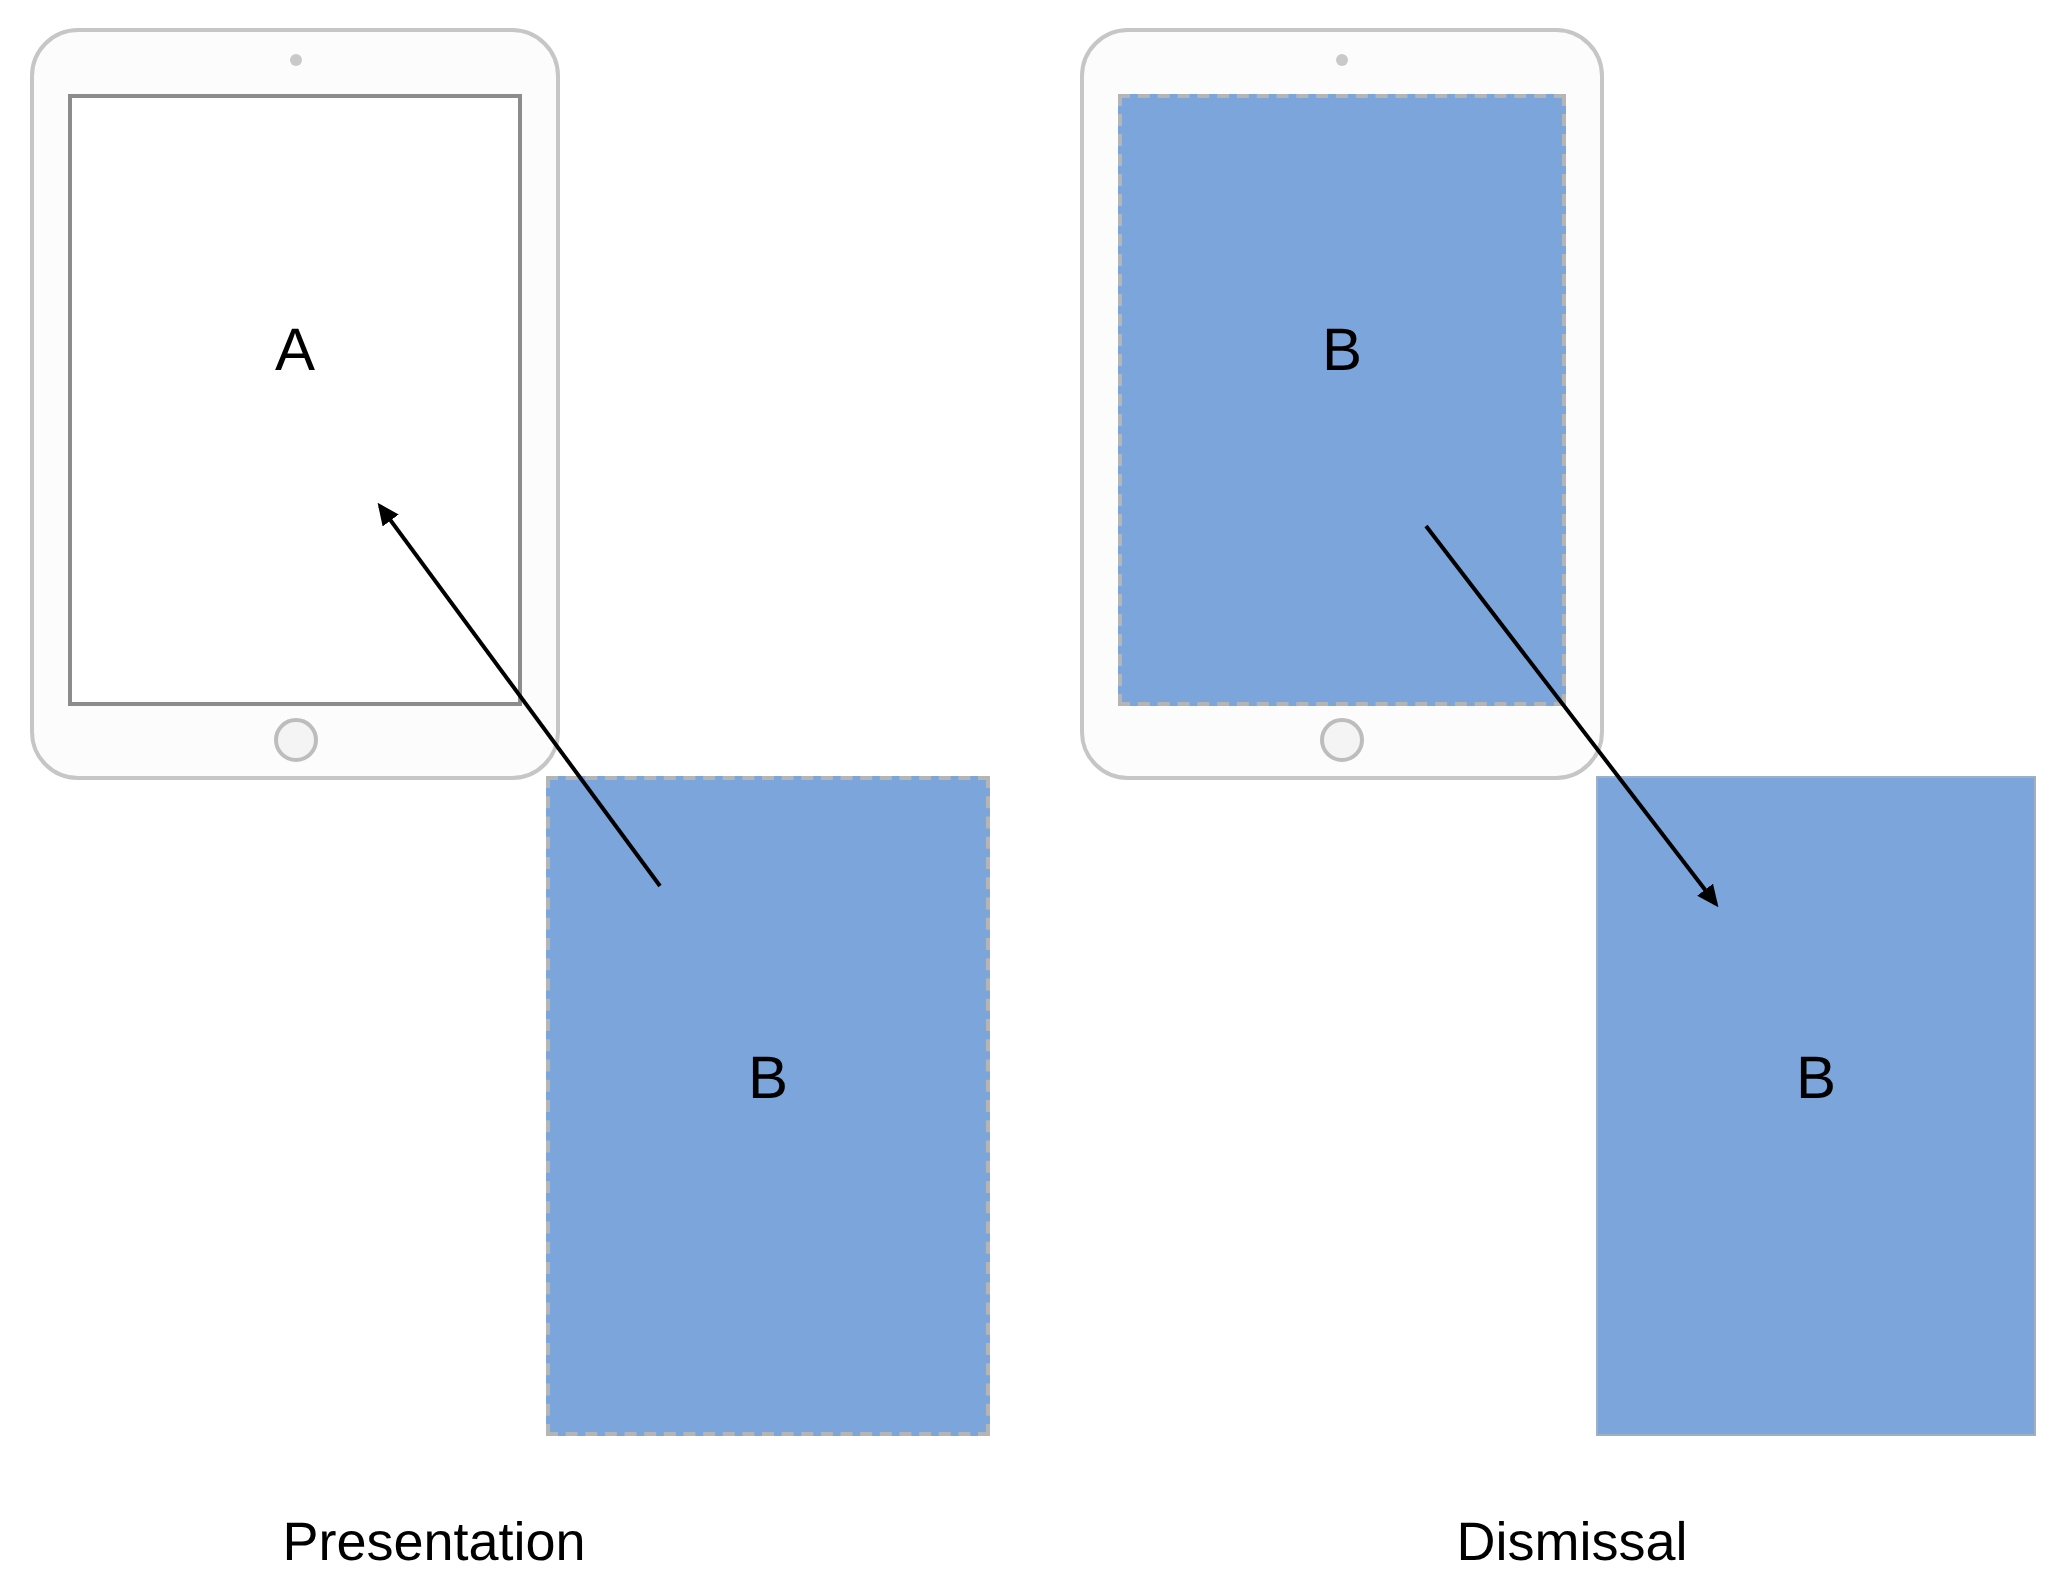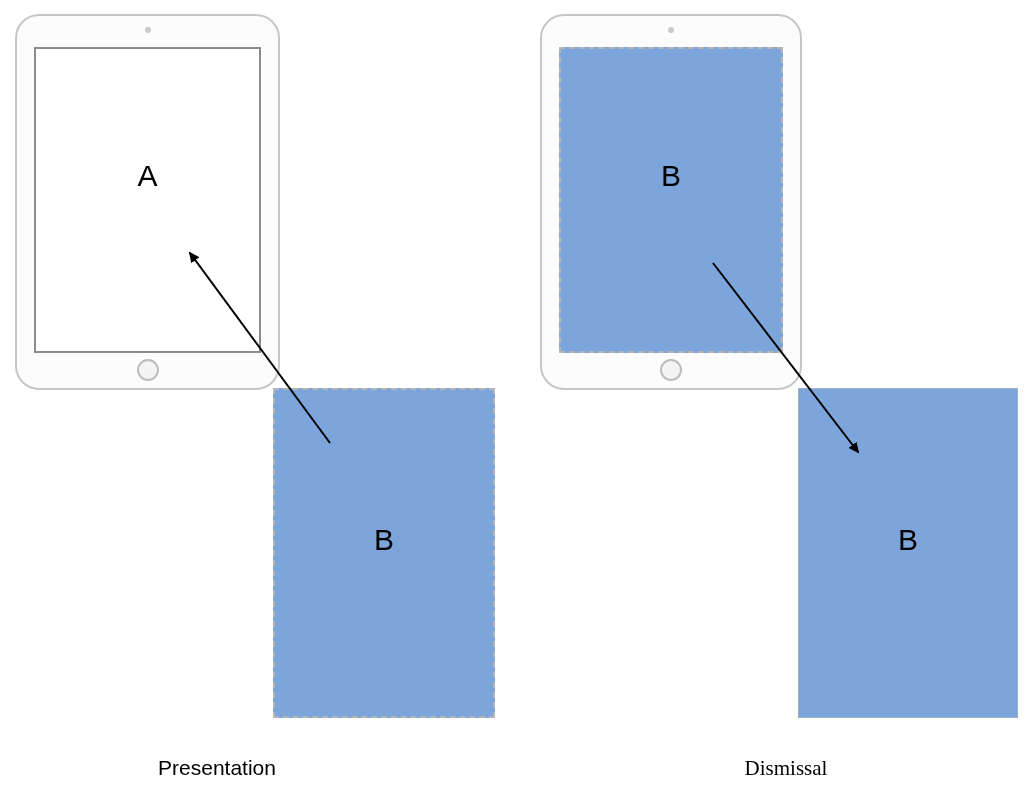--- a/index.html
+++ b/index.html
@@ -111,27 +111,27 @@
     left: 0;
     top: 0;
     width: 1029px;
     height: 798px;
     pointer-events: none;
   }
 
   
   .caption {
     position: absolute;
-    font-size: 21px;
+    font-size: 27px;
     color: #000000;
     transform: translateX(-50%);
     white-space: nowrap;
   }
   .caption-left  { left: 217px; top: 756px; }
-  .caption-right { left: 786px; top: 756px; font-family: Liberation Serif, serif; }
+  .caption-right { left: 786px; top: 756px; }
 </style>
 </head>
 <body>
 
 <div class="canvas">
 
   <div class="ipad ipad-left">
     <span class="camera-dot"></span>
     <div class="screen screen-plain">
       <span class="screen-label">A</span>

